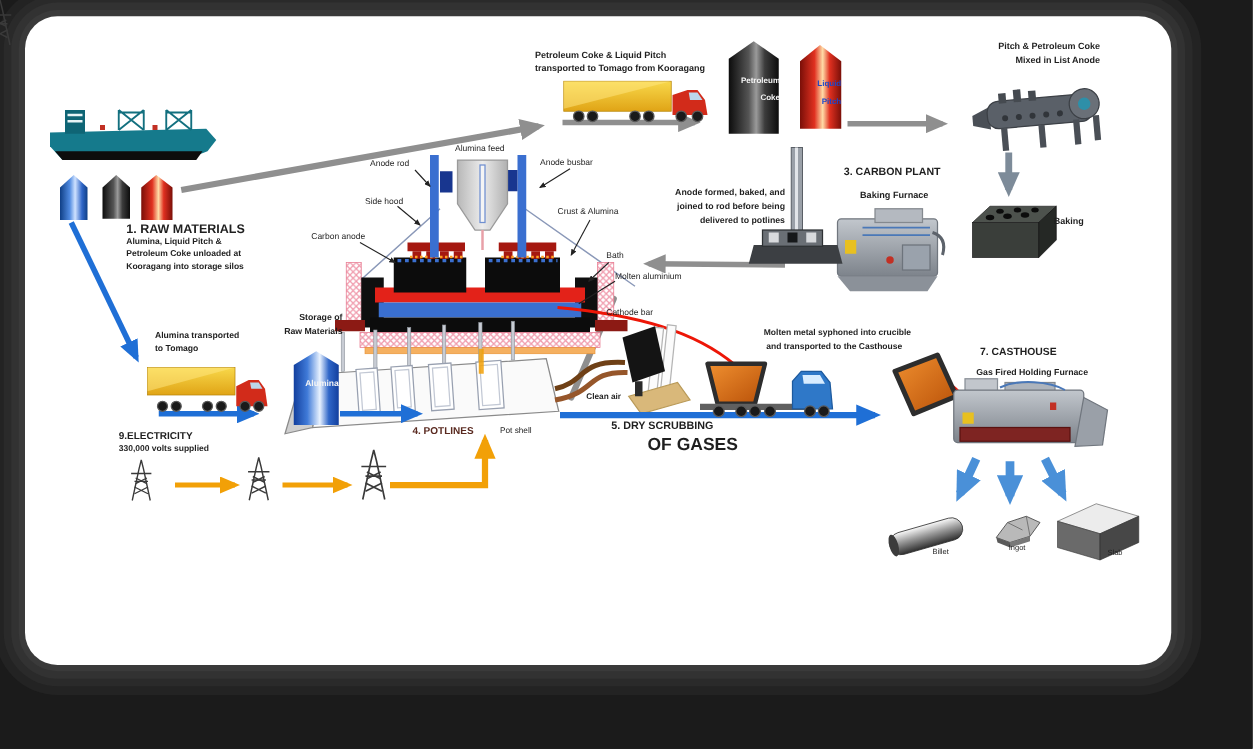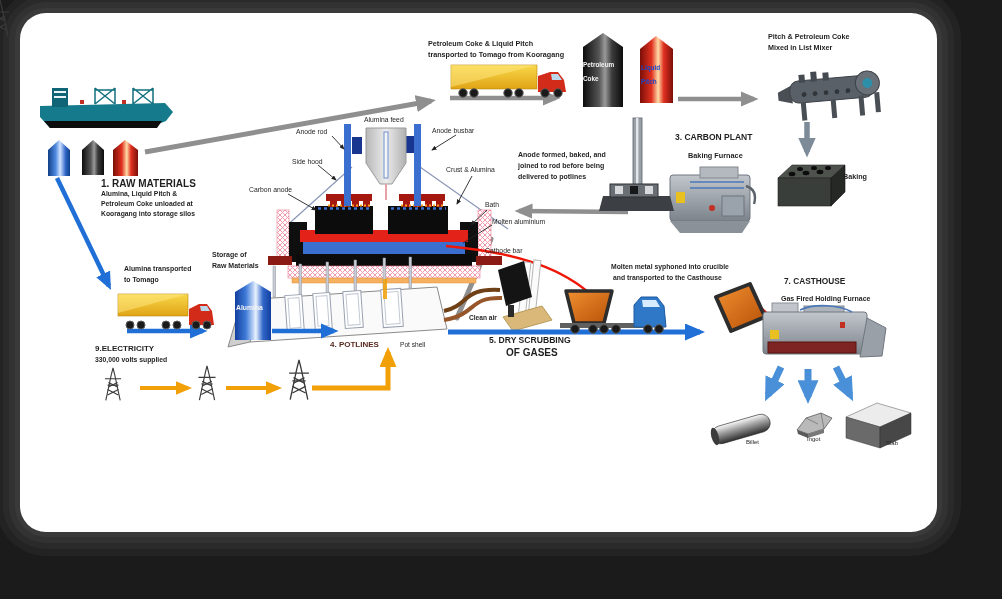--- a/index.html
+++ b/index.html
@@ -5,21 +5,21 @@
   html,body{margin:0;padding:0;background:#151515;}
   .page{position:relative;width:1002px;height:599px;overflow:hidden;background:#1b1b1b;
         font-family:"Liberation Sans",sans-serif;}
   .slide{position:absolute;left:20px;top:13px;width:917px;height:519px;background:#ffffff;
          border-radius:26px;
          box-shadow:0 0 0 5px #3a3a3a,0 0 0 11px #323232,0 0 0 17px #2a2a2a,0 0 0 24px #232323;}
   svg.art{position:absolute;left:0;top:0;z-index:2;}
   .t{position:absolute;z-index:3;color:#1f1f1f;line-height:1.05;white-space:nowrap;}
   .b{font-weight:bold;}
   .sb{font-weight:600;}
-  .ctr{text-align:left;}
+  .ctr{text-align:right;}
   .white{color:#f5f5f5;}
   .blue{color:#1d46c8;}
   .maroon{color:#5a2a20;}
 </style>
 </head>
 <body>
 
 <div class="page">
   <div class="slide"></div>
 
@@ -386,21 +386,21 @@
 
   <div class="t b" style="left:428px;top:40px;font-size:7.2px">Petroleum Coke &amp; Liquid Pitch</div>
   <div class="t b" style="left:428px;top:51px;font-size:7.2px">transported to Tomago from Kooragang</div>
 
   <div class="t b ctr white" style="left:583px;top:62px;width:41px;font-size:6.4px">Petroleum</div>
   <div class="t b ctr white" style="left:583px;top:76px;width:41px;font-size:6.4px">Coke</div>
   <div class="t b ctr blue" style="left:641px;top:65px;width:32px;font-size:6.4px">Liquid</div>
   <div class="t b ctr blue" style="left:641px;top:79px;width:32px;font-size:6.4px">Pitch</div>
 
   <div class="t b ctr" style="left:768px;top:33px;width:112px;font-size:7.2px">Pitch &amp; Petroleum Coke</div>
-  <div class="t b ctr" style="left:768px;top:44px;width:112px;font-size:7.2px">Mixed in List Mixer</div>
+  <div class="t b ctr" style="left:768px;top:44px;width:112px;font-size:7.2px">Mixed in List Anode</div>
 
   <div class="t b" style="left:675px;top:133px;font-size:8.5px">3.  CARBON PLANT</div>
   <div class="t b" style="left:688px;top:152px;font-size:7.3px">Baking Furnace</div>
   <div class="t b ctr" style="left:518px;top:151px;width:110px;font-size:7px">Anode formed, baked, and</div>
   <div class="t b ctr" style="left:518px;top:162px;width:110px;font-size:7px">joined to rod before being</div>
   <div class="t b ctr" style="left:518px;top:173px;width:110px;font-size:7px">delivered to potlines</div>
   <div class="t b" style="left:843px;top:173px;font-size:7.2px">Baking</div>
 
   <div class="t" style="left:364px;top:116px;font-size:6.8px">Alumina feed</div>
   <div class="t" style="left:296px;top:128px;font-size:6.8px">Anode rod</div>
@@ -418,21 +418,21 @@
   <div class="t b ctr" style="left:212px;top:262px;width:62px;font-size:7px">Raw Materials</div>
   <div class="t b ctr white" style="left:236px;top:304px;width:35px;font-size:6.8px">Alumina</div>
 
   <div class="t b" style="left:95px;top:345px;font-size:8px">9.ELECTRICITY</div>
   <div class="t sb" style="left:95px;top:356px;font-size:6.8px">330,000 volts supplied</div>
 
   <div class="t b maroon" style="left:330px;top:341px;font-size:8px">4. POTLINES</div>
   <div class="t" style="left:400px;top:342px;font-size:6.6px">Pot shell</div>
 
   <div class="t b" style="left:489px;top:336px;font-size:8.6px">5.  DRY SCRUBBING</div>
-  <div class="t b" style="left:506px;top:348px;font-size:10px">OF GASES</div>
+  <div class="t b" style="left:518px;top:348px;font-size:14px">OF GASES</div>
   <div class="t sb" style="left:469px;top:315px;font-size:6.6px">Clean air</div>
 
   <div class="t sb" style="left:611px;top:263px;font-size:6.8px">Molten metal syphoned into crucible</div>
   <div class="t sb" style="left:613px;top:274px;font-size:6.8px">and transported to the Casthouse</div>
 
   <div class="t b" style="left:784px;top:277px;font-size:8.3px">7. CASTHOUSE</div>
   <div class="t b" style="left:781px;top:295px;font-size:7px">Gas Fired Holding Furnace</div>
 
   <div class="t" style="left:746px;top:439px;font-size:6px">Billet</div>
   <div class="t" style="left:807px;top:436px;font-size:6px">Ingot</div>

